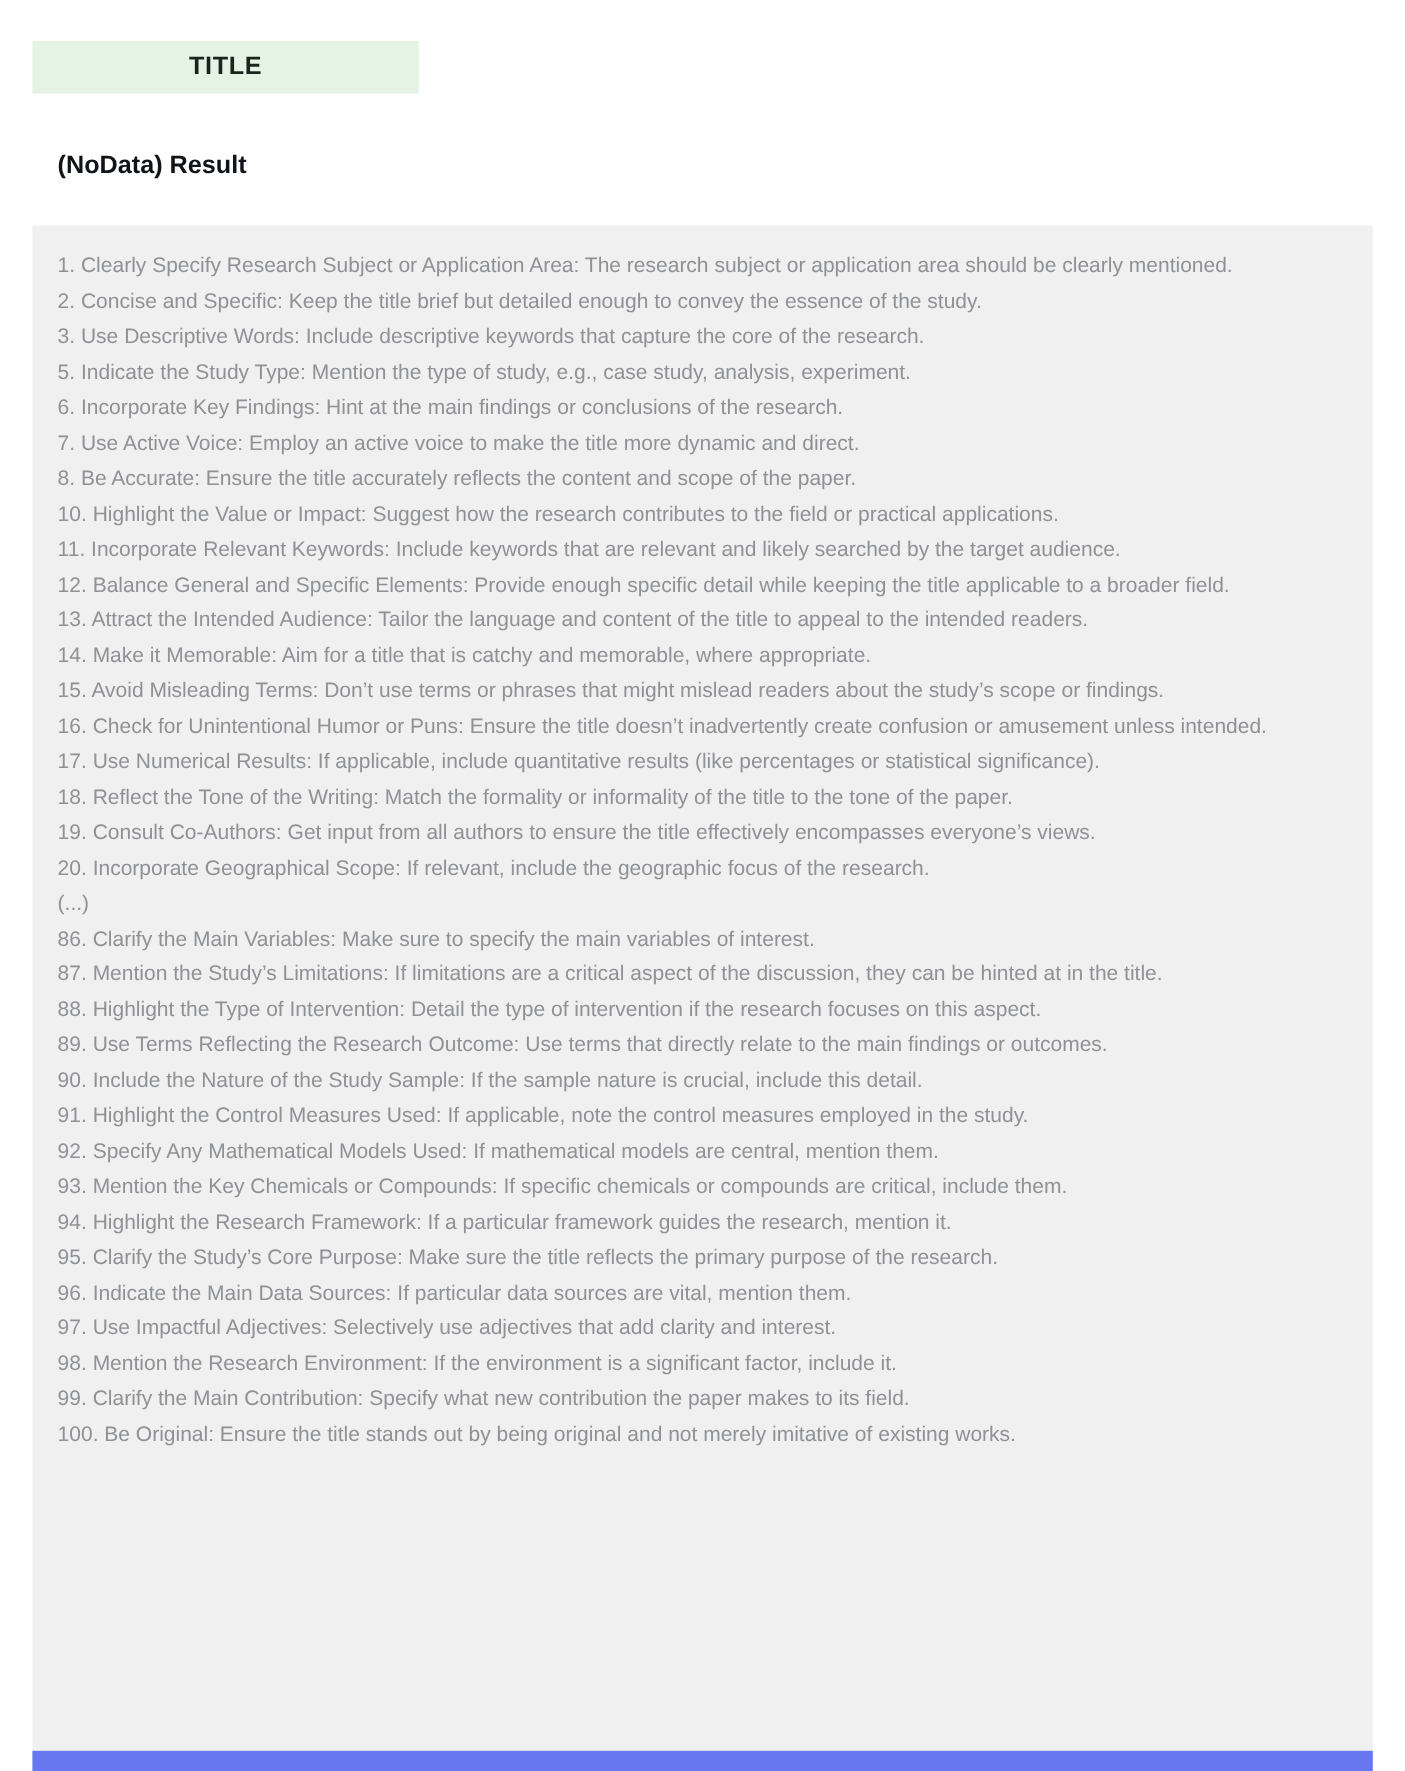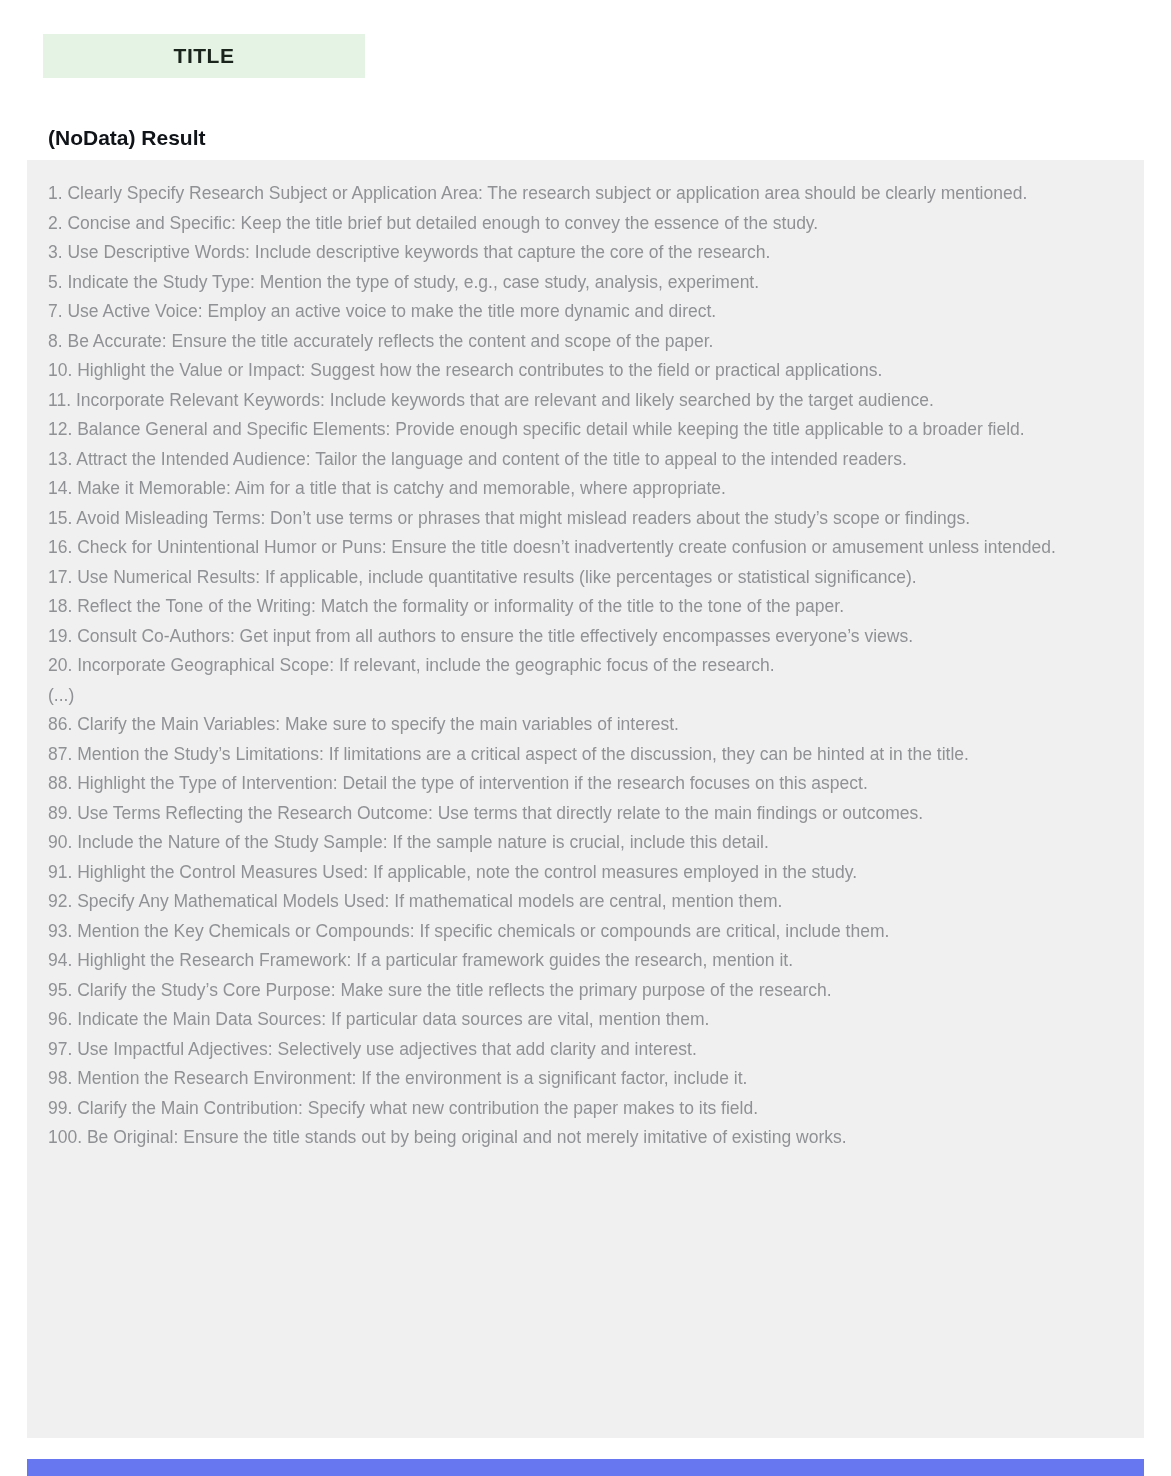--- a/index.html
+++ b/index.html
@@ -8,21 +8,21 @@
     font-family: "Liberation Sans", "DejaVu Sans", sans-serif;
   }
   body {
     position: relative;
     width: 1171px;
     min-height: 1476px;
     overflow: hidden;
   }
   .title-badge {
     position: absolute;
-    left: 43px;
+    left: 27px;
     top: 34px;
     width: 322px;
     height: 44px;
     background: #e4f3e3;
     display: flex;
     align-items: center;
     justify-content: center;
     font-size: 21px;
     font-weight: bold;
     letter-spacing: 0.5px;
@@ -32,21 +32,21 @@
     position: absolute;
     left: 48px;
     top: 126px;
     font-size: 21px;
     font-weight: bold;
     color: #101418;
   }
   .result-box {
     position: absolute;
     left: 27px;
-    top: 160px;
+    top: 188px;
     width: 1117px;
     min-height: 1278px;
     background: #f0f0f0;
     padding: 19px 21px 20px 21px;
     color: #8f9194;
     font-size: 17.5px;
     line-height: 29.5px;
   }
   .result-line {
     white-space: normal;
@@ -68,20 +68,21 @@
 
 <div class="title-badge">TITLE</div>
 
 <h2 class="section-heading">(NoData) Result</h2>
 
 <div class="result-box">
     <div class="result-line">1. Clearly Specify Research Subject or Application Area: The research subject or application area should be clearly mentioned.</div>
     <div class="result-line">2. Concise and Specific: Keep the title brief but detailed enough to convey the essence of the study.</div>
     <div class="result-line">3. Use Descriptive Words: Include descriptive keywords that capture the core of the research.</div>
     <div class="result-line">5. Indicate the Study Type: Mention the type of study, e.g., case study, analysis, experiment.</div>
+    <div class="result-line">6. Incorporate Key Findings: Hint at the main findings or conclusions of the research.</div>
     <div class="result-line">7. Use Active Voice: Employ an active voice to make the title more dynamic and direct.</div>
     <div class="result-line">8. Be Accurate: Ensure the title accurately reflects the content and scope of the paper.</div>
     <div class="result-line">10. Highlight the Value or Impact: Suggest how the research contributes to the field or practical applications.</div>
     <div class="result-line">11. Incorporate Relevant Keywords: Include keywords that are relevant and likely searched by the target audience.</div>
     <div class="result-line">12. Balance General and Specific Elements: Provide enough specific detail while keeping the title applicable to a broader field.</div>
     <div class="result-line">13. Attract the Intended Audience: Tailor the language and content of the title to appeal to the intended readers.</div>
     <div class="result-line">14. Make it Memorable: Aim for a title that is catchy and memorable, where appropriate.</div>
     <div class="result-line">15. Avoid Misleading Terms: Don’t use terms or phrases that might mislead readers about the study’s scope or findings.</div>
     <div class="result-line">16. Check for Unintentional Humor or Puns: Ensure the title doesn’t inadvertently create confusion or amusement unless intended.</div>
     <div class="result-line">17. Use Numerical Results: If applicable, include quantitative results (like percentages or statistical significance).</div>

